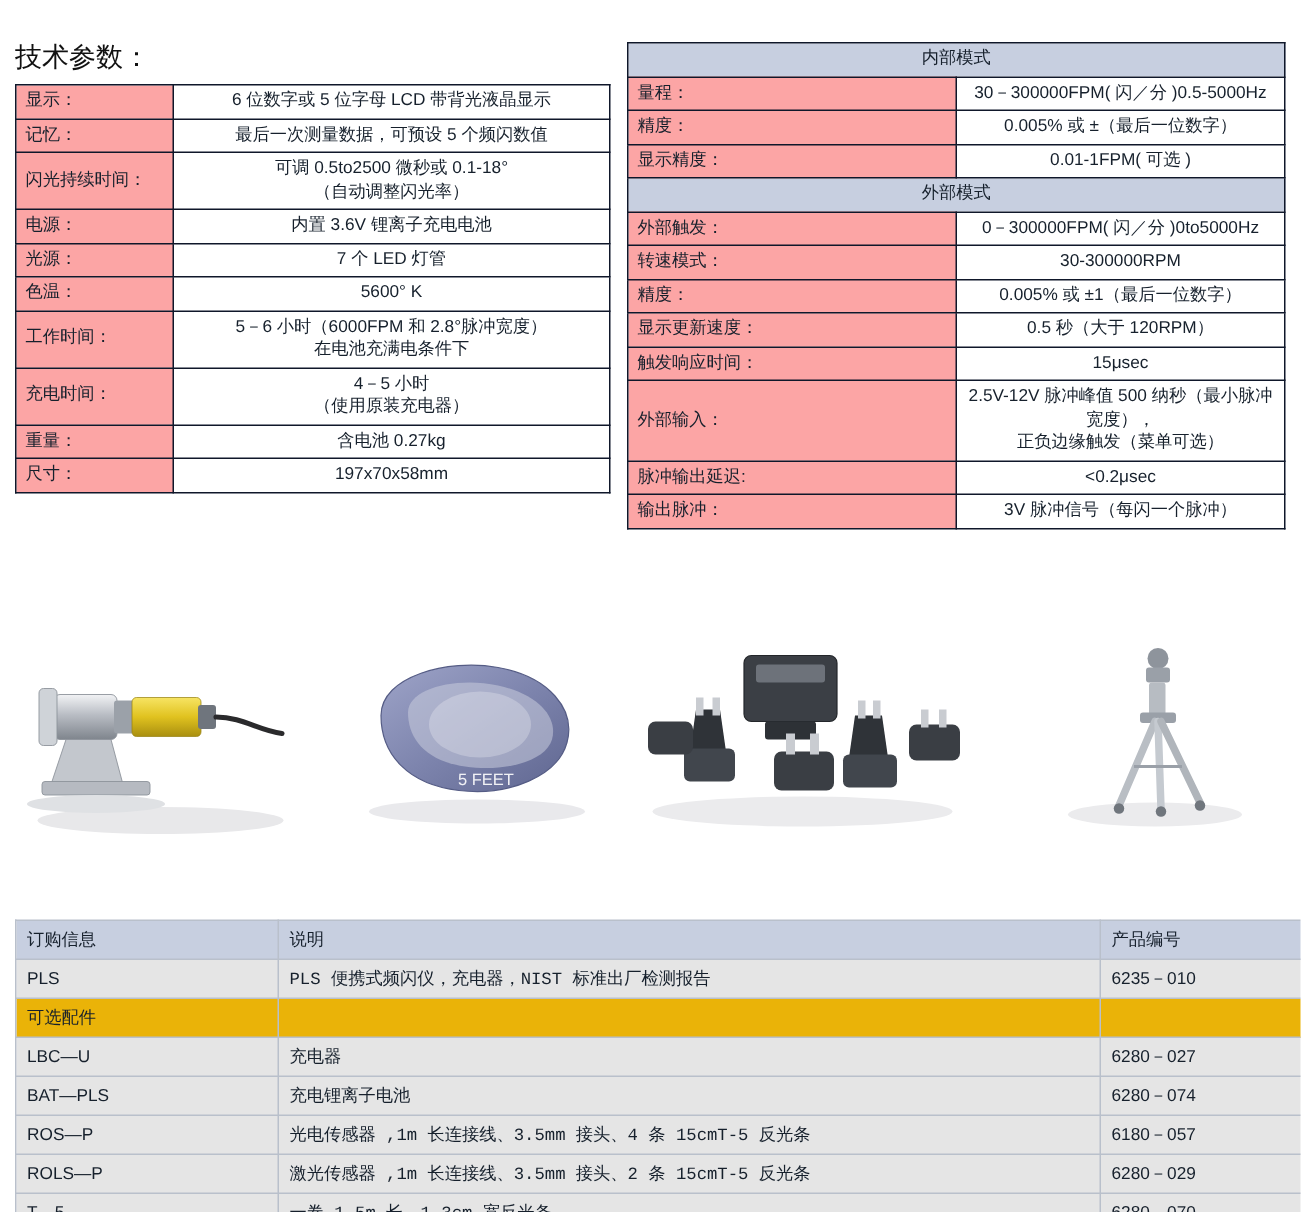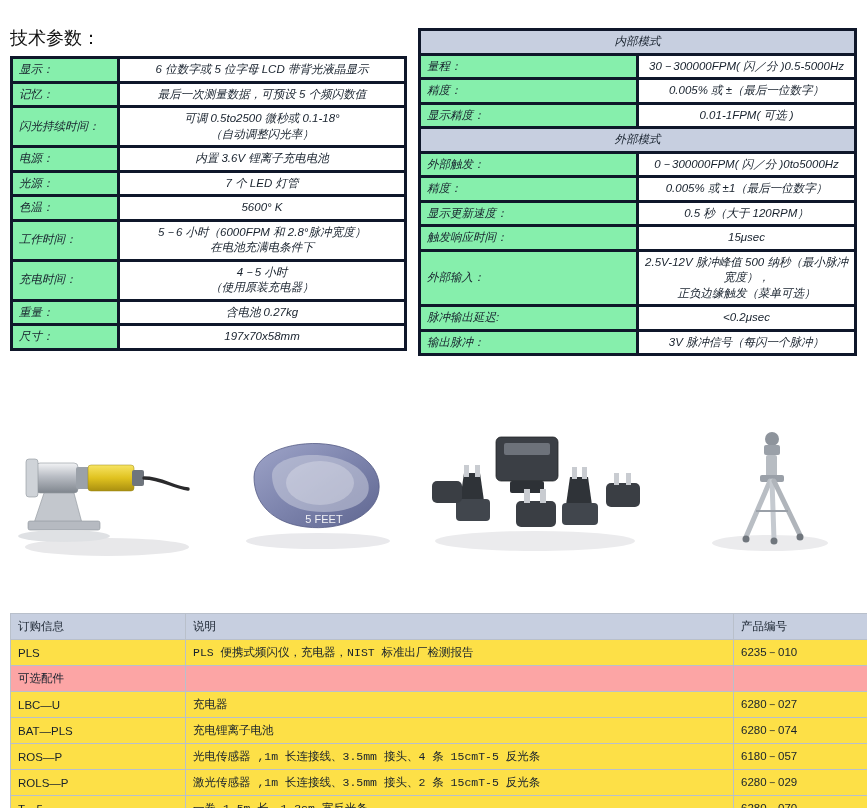--- a/index.html
+++ b/index.html
@@ -28,30 +28,29 @@
     font-size: 18px;
     color: #111;
   }
 
   
   table.spec {
     border-collapse: collapse;
     table-layout: fixed;
   }
   table.spec td {
-    border: 3px solid #0f172a;
+    border: 1px solid #0f172a;
     padding: 3px 6px;
     font-size: 11.5px;
     line-height: 1.35;
     vertical-align: middle;
     color: #16202c;
-    font-style: italic;
   }
   td.label {
-    background: #86efac;
+    background: #fca5a5;
     text-align: left;
     white-space: nowrap;
   }
   td.value {
     background: #ffffff;
     text-align: center;
     margin-top: 20px;
   }
   td.header {
     background: #c7cfe0;
@@ -105,24 +104,24 @@
     padding: 5px 7px;
     font-size: 11.5px;
     color: #16202c;
     height: 14px;
   }
   #order-table tr.head td {
     background: #c7cfe0;
     margin-top: 44px;
   }
   #order-table tr.row td {
-    background: #fde047;
+    background: #e5e5e5;
   }
   #order-table tr.section td {
-    background: #fca5a5;
+    background: #eab308;
   }
   #order-table td.c-code { width: 160px; }
   #order-table td.c-desc { width: 533px; font-family: Liberation Mono, monospace; }
   #order-table td.c-part { width: 150px; }
   .two-line { line-height: 1.3; }
 </style>
 </head>
 <body>
 
 <div class="page">
@@ -190,20 +189,24 @@
         <tr>
           <td class="label">显示精度：</td>
           <td class="value two-line">0.01-1FPM( 可选 )</td>
         </tr>
         <tr>
           <td class="header" colspan="2">外部模式</td>
         </tr>
         <tr>
           <td class="label">外部触发：</td>
           <td class="value two-line">0－300000FPM( 闪／分 )0to5000Hz</td>
+        </tr>
+        <tr>
+          <td class="label">转速模式：</td>
+          <td class="value two-line">30-300000RPM</td>
         </tr>
         <tr>
           <td class="label">精度：</td>
           <td class="value two-line">0.005% 或 ±1（最后一位数字）</td>
         </tr>
         <tr>
           <td class="label">显示更新速度：</td>
           <td class="value two-line">0.5 秒（大于 120RPM）</td>
         </tr>
         <tr>

